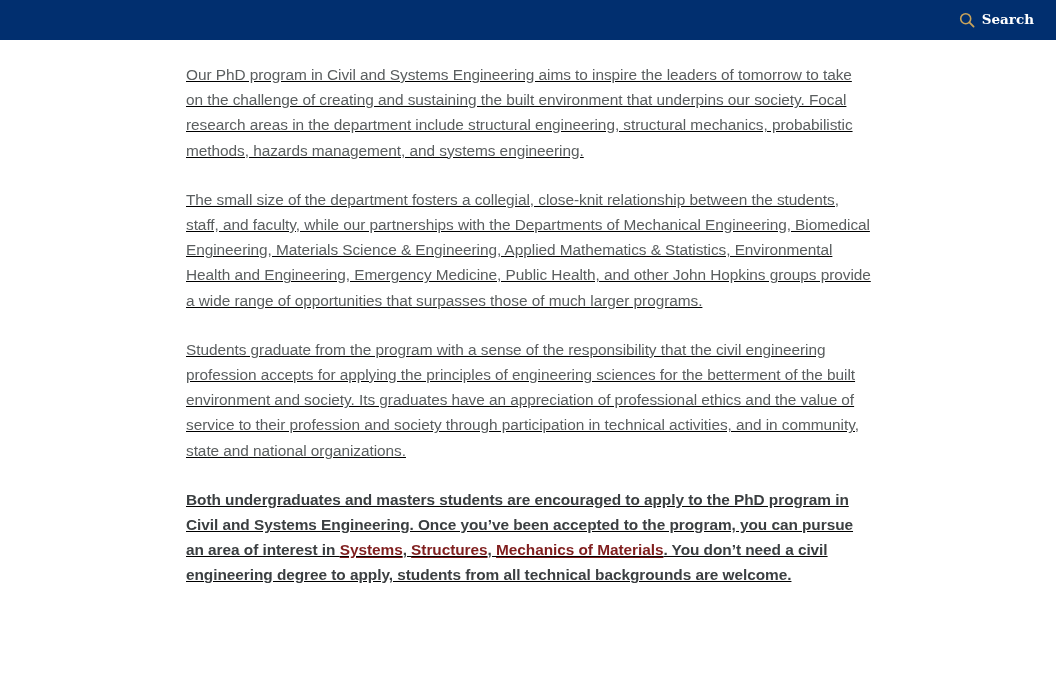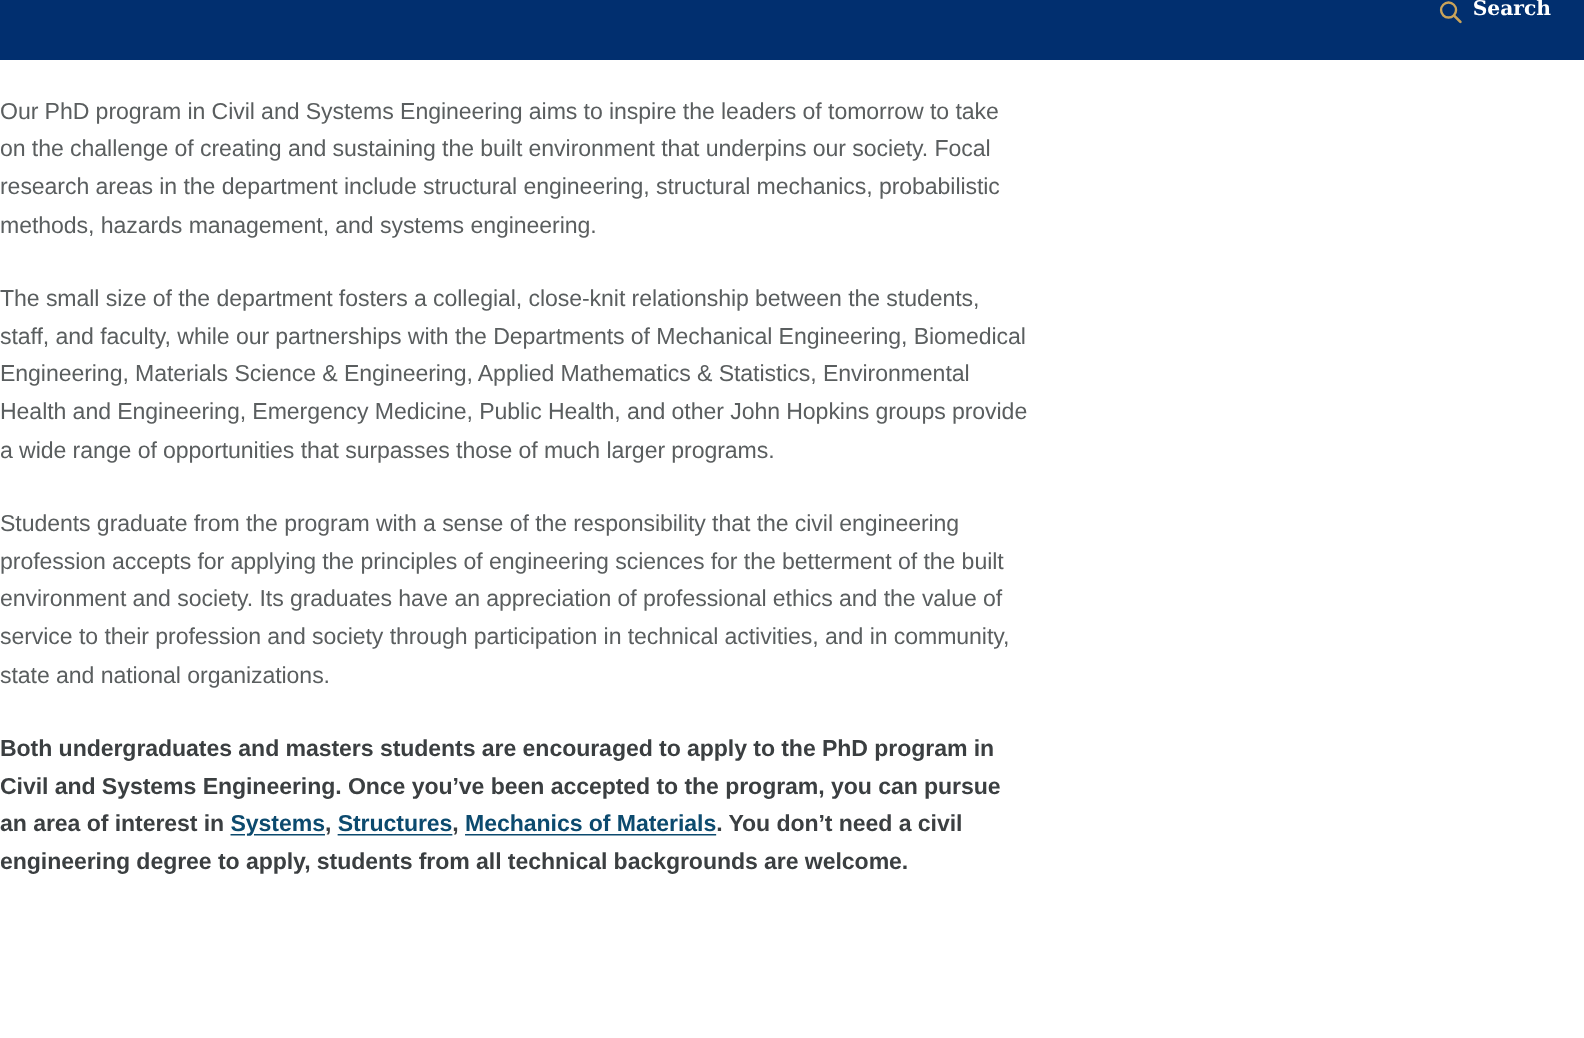--- a/index.html
+++ b/index.html
@@ -37,21 +37,21 @@
     cursor:pointer;
   }
   .nav-item:last-child { margin-right:0; }
 
   #search-area {
     position:absolute;
     right:22px;
     top:0;
     height:40px;
     display:flex;
-    align-items:flex-start;
+    align-items:center;
     gap:7px;
     cursor:pointer;
   }
   #search-icon-glyph {
     width:16px; height:16px;
     display:block;
     flex:0 0 auto;
   }
   #search-label {
     color:#ffffff;
@@ -62,36 +62,38 @@
     white-space:nowrap;
   }
 
   
   #content-area {
     width:1056px;
     padding-top:22px;
   }
   #article-body {
     width:686px;
+    margin-left:186px;
+    text-decoration:underline;
   }
   .para {
     font-family:"Liberation Sans", sans-serif;
     font-size:15.4px;
     line-height:25.2px;
     color:#5a5e5f;
     margin-bottom:24px;
     letter-spacing:-0.05px;
   }
   .para.bold {
     font-weight:bold;
     color:#3b3f41;
   }
   .para.bold:last-child { margin-bottom:0; }
   .inline-link {
-    color:#0c4a6e;
+    color:#7f1d1d;
     text-decoration:underline;
     text-underline-offset:2px;
     font-weight:bold;
     cursor:pointer;
   }
 </style>
 </head>
 <body>
 
 <header id="site-header">

